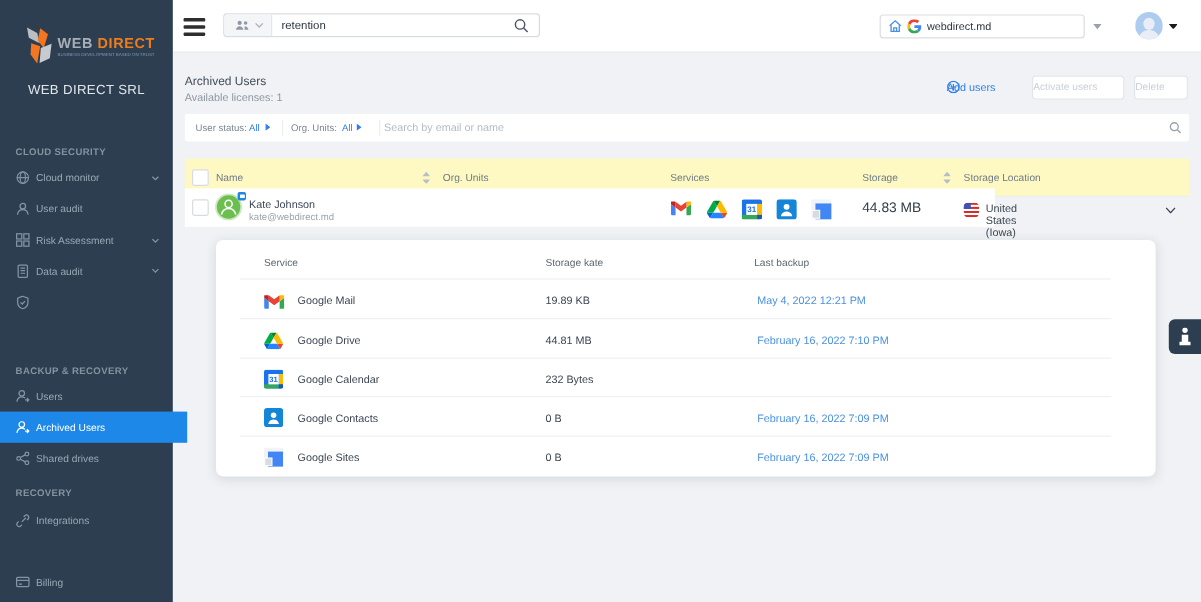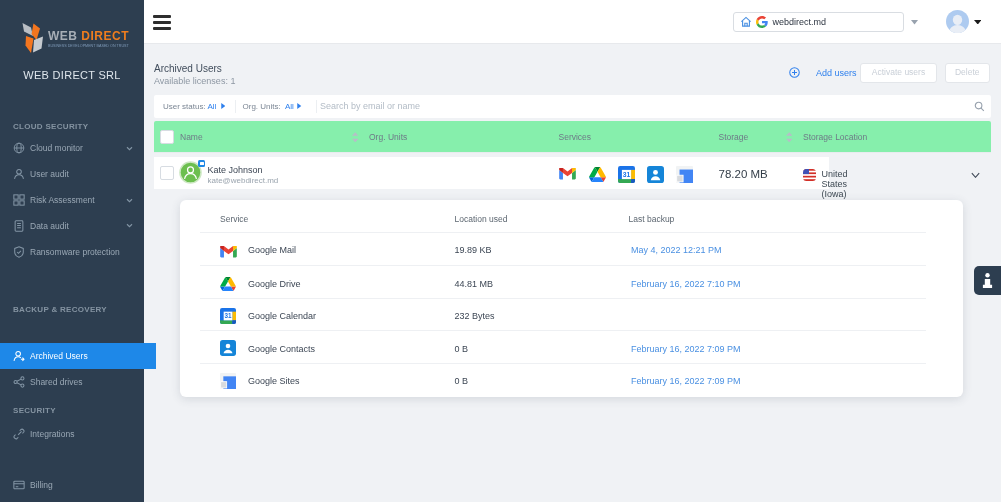--- a/index.html
+++ b/index.html
@@ -18,28 +18,28 @@
 .hbar{position:absolute;left:9px;width:18px;height:2.6px;background:#2e2e2e;border-radius:1px}
 #searchbox{position:absolute;left:41.5px;top:10.5px;width:264px;height:20.5px;border:1px solid #d9dde2;border-radius:3px;background:#fff}
 #searchseg{position:absolute;left:0;top:0;width:40px;height:18.5px;background:#f4f5f7;border-right:1px solid #d9dde2;border-radius:3px 0 0 3px}
 #searchtext{position:absolute;left:48px;top:4.5px;font-size:9.5px;color:#2c3440}
 #domainsel{position:absolute;left:589px;top:11.5px;width:171px;height:20.5px;border:1px solid #d9dde2;border-radius:3px;background:#fff}
 #avatarTB{position:absolute;left:801.5px;top:10px;width:23px;height:23px}
 
 #pgtitle{position:absolute;left:154px;top:62.5px;font-size:10px;color:#414d5c}
 #pgsub{position:absolute;left:154px;top:75.5px;font-size:9px;color:#8d97a3}
 #addusers{position:absolute;left:789px;top:67.5px;color:#2f80ed;font-size:9px}
-.gbtn{position:absolute;top:63px;height:19.5px;border:1px solid #e3e6ea;border-radius:3px;background:#fff;color:#c9cfd7;font-size:8.5px;text-align:center;line-height:17.5px;white-space:nowrap}
+.gbtn{position:absolute;top:63px;height:19.5px;border:1px solid #e3e6ea;border-radius:3px;background:#fff;color:#c9cfd7;font-size:8.5px;text-align:left;line-height:17.5px;white-space:nowrap}
 
 #filterbar{position:absolute;left:154px;top:94.5px;width:837px;height:23px;background:#fff;border-radius:2px}
 .fseg{position:absolute;top:0;height:23px;line-height:23px;font-size:8px;color:#7b8694;white-space:nowrap}
 .fblue{color:#2f80ed}
 .fdiv{position:absolute;top:5px;width:1px;height:13px;background:#eceff2}
 
-#thead{position:absolute;left:154px;top:121px;width:837px;height:31.5px;background:#86efac;border-bottom:1px solid #e9ecef;border-radius:2px 2px 0 0}
+#thead{position:absolute;left:154px;top:132px;width:837px;height:31.5px;background:#fef9c3;border-bottom:1px solid #e9ecef;border-radius:2px 2px 0 0}
 #trow{position:absolute;left:154px;top:156.5px;width:675px;height:32.5px;background:#fff}
 .hcell{position:absolute;top:10.5px;font-size:8.5px;color:#6e7a87;white-space:nowrap}
 .cbx{position:absolute;width:14px;height:14px;border:1px solid #d7dce2;border-radius:2px;background:#fff}
 
 #card{position:absolute;left:180px;top:200px;width:783px;height:197px;background:#fff;border-radius:6px;box-shadow:0 2px 10px rgba(62,74,92,.16)}
 .chead{position:absolute;top:14px;font-size:8.5px;color:#5c6670}
 .cline{position:absolute;left:20px;width:726px;height:1px;background:#eef0f3}
 .crow-label{position:absolute;left:68px;font-size:9px;color:#3c4654;white-space:nowrap}
 .crow-val{position:absolute;left:274.5px;font-size:9px;color:#3c4654;white-space:nowrap}
 .crow-date{position:absolute;left:451px;font-size:9px;color:#4a90e2;white-space:nowrap}
@@ -101,44 +101,51 @@
     <span class="tx">Data audit</span>
     <svg class="ch" width="7" height="5" viewBox="0 0 8 6" fill="none" stroke="#8395a5" stroke-width="1.3">
         <path d="M1 1.5l3 3 3-3"></path>
       </svg>
   </div>
   <div class="sb-item" style="top:238.5px">
     <svg class="ic" viewBox="0 0 14 14" fill="none" stroke="#8395a5" stroke-width="1.2">
         <path d="M7 1l5 1.8v4.4c0 3-2 5-5 6-3-1-5-3-5-6V2.8z"></path>
         <path d="M4.8 7l1.6 1.6 2.8-2.9"></path>
       </svg>
-    <span class="tx">Ransomware protection</span>
   </div>
 
   <div class="sb-head" style="top:304.5px">BACKUP &amp; RECOVERY</div>
 
+  <div class="sb-item" style="top:317px">
+    <svg class="ic" viewBox="0 0 14 14" fill="none" stroke="#8395a5" stroke-width="1.2">
+        <circle cx="6" cy="4.4" r="2.7"></circle>
+        <path d="M1.2 12.6c.6-3.2 2.5-4.7 4.8-4.7 1.2 0 2.3.4 3.2 1.2"></path>
+        <path d="M9.2 10.8h3.4M11 9l1.8 1.8L11 12.6"></path>
+      </svg>
+    <span class="tx">Users</span>
+  </div>
   <div class="sb-item sel" style="top:342.5px">
     <svg class="ic" viewBox="0 0 14 14" fill="none" stroke="#fff" stroke-width="1.2">
         <circle cx="6" cy="4.4" r="2.7"></circle>
         <path d="M1.2 12.6c.6-3.2 2.5-4.7 4.8-4.7 1.2 0 2.3.4 3.2 1.2"></path>
         <path d="M9.2 10.8h3.4M11 9l1.8 1.8L11 12.6"></path>
       </svg>
     <span class="tx">Archived Users</span>
   </div>
   <div class="sb-item" style="top:368.5px">
     <svg class="ic" viewBox="0 0 14 14" fill="none" stroke="#8395a5" stroke-width="1.2">
         <circle cx="11" cy="2.8" r="1.8"></circle>
         <circle cx="3" cy="7" r="1.8"></circle>
         <circle cx="11" cy="11.2" r="1.8"></circle>
         <path d="M4.6 6.2l4.8-2.6M4.6 7.8l4.8 2.6"></path>
       </svg>
     <span class="tx">Shared drives</span>
   </div>
 
-  <div class="sb-head" style="top:405.5px">SECURITY</div>
+  <div class="sb-head" style="top:405.5px">RECOVERY</div>
 
   <div class="sb-item" style="top:421px">
     <svg class="ic" viewBox="0 0 14 14" fill="none" stroke="#8395a5" stroke-width="1.2">
         <path d="M6 8l4-4M7.8 3.2l1.4-1.4a2.3 2.3 0 013.2 3.2l-1.4 1.4M6.2 10.8l-1.4 1.4a2.3 2.3 0 01-3.2-3.2l1.4-1.4"></path>
       </svg>
     <span class="tx">Integrations</span>
   </div>
   <div class="sb-item" style="top:471.5px">
     <svg class="ic" viewBox="0 0 14 14" fill="none" stroke="#8395a5" stroke-width="1.2">
         <rect x="1" y="2.5" width="12" height="9" rx="1"></rect>
@@ -146,20 +153,38 @@
       </svg>
     <span class="tx">Billing</span>
   </div>
 </div>
 
 <div id="topbar">
   <div class="hbar" style="top:15px"></div>
   <div class="hbar" style="top:21px"></div>
   <div class="hbar" style="top:27px"></div>
 
+  <div id="searchbox">
+    <div id="searchseg">
+      <svg class="abs" style="left:9px;top:4px" width="12" height="11" viewBox="0 0 13 12" fill="#8f99a5">
+          <circle cx="4" cy="3.4" r="1.9"></circle>
+          <path d="M.6 9.6c.4-2.2 1.8-3.3 3.4-3.3s3 1.1 3.4 3.3z"></path>
+          <circle cx="9.4" cy="3.4" r="1.6"></circle>
+          <path d="M8.6 6.5c1.7.1 3 1.2 3.4 3.1H8.4"></path>
+        </svg>
+      <svg class="abs" style="left:25px;top:6.5px" width="8" height="6" viewBox="0 0 8 6" fill="none" stroke="#aab2bc" stroke-width="1.1">
+          <path d="M1 1.5l3 3 3-3"></path>
+        </svg>
+    </div>
+    <div id="searchtext">retention</div>
+    <svg class="abs" style="left:241px;top:3.5px" width="13" height="13" viewBox="0 0 14 14" fill="none" stroke="#4b5663" stroke-width="1.3">
+        <circle cx="5.8" cy="5.8" r="4.2"></circle>
+        <path d="M9 9l3.6 3.6"></path>
+      </svg>
+  </div>
 
   <div id="domainsel">
     <svg class="abs" style="left:6px;top:3.5px" width="12" height="12" viewBox="0 0 13 13" fill="none" stroke="#4a90e2" stroke-width="1.2">
         <path d="M1.5 6L6.5 1.5 11.5 6"></path>
         <path d="M2.8 5.4V11h7.4V5.4"></path>
         <path d="M5.2 11V7.8h2.6V11"></path>
       </svg>
     <svg class="abs" style="left:22px;top:3.5px" width="12" height="12" viewBox="0 0 48 48">
       <path fill="#EA4335" d="M24 9.5c3.54 0 6.71 1.22 9.21 3.6l6.85-6.85C35.9 2.38 30.47 0 24 0 14.62 0 6.51 5.38 2.56 13.22l7.98 6.19C12.43 13.72 17.74 9.5 24 9.5z"></path>
       <path fill="#4285F4" d="M46.98 24.55c0-1.57-.15-3.09-.38-4.55H24v9.02h12.94c-.58 2.96-2.26 5.48-4.78 7.18l7.73 6c4.51-4.18 7.09-10.36 7.09-17.65z"></path>
@@ -190,21 +215,21 @@
 </div>
 
 <div id="pgtitle">Archived Users</div>
 <div id="pgsub">Available licenses: 1</div>
 
 <div id="addusers">
   <svg class="abs" style="left:0;top:-0.5px" width="11" height="11" viewBox="0 0 13 13" fill="none" stroke="#2f80ed" stroke-width="1.2">
       <circle cx="6.5" cy="6.5" r="5.6"></circle>
       <path d="M6.5 3.6v5.8M3.6 6.5h5.8"></path>
     </svg>
-  <span style="margin-left:27px">Add users</span>
+  <span style="margin-left:0">Add users</span>
 </div>
 <div class="gbtn" style="left:860px;width:77px">Activate users</div>
 <div class="gbtn" style="left:945px;width:44.5px">Delete</div>
 
 <div id="filterbar">
   <div class="fseg" style="left:9px">User status:</div>
   <div class="fseg fblue" style="left:53.5px">All</div>
   <svg class="abs" style="left:66.5px;top:8.5px" width="4.5" height="6" viewBox="0 0 4 6">
       <path d="M0 0l4 3-4 3z" fill="#2f80ed"></path>
     </svg>
@@ -290,21 +315,21 @@
     <circle cx="24" cy="18" r="6.9" fill="#fff"></circle>
     <path d="M10.5 40c1.5-7.4 7.3-11 13.5-11s12 3.6 13.5 11z" fill="#fff"></path>
   </svg>
 
   <svg class="abs" style="left:522px;top:9px" width="17" height="17" viewBox="0 0 48 48">
     <rect width="48" height="48" rx="3" fill="#f1f3f4"></rect>
     <rect x="10" y="10" width="38" height="38" fill="#4285f4"></rect>
     <rect x="2" y="26" width="18" height="19" fill="#d8dbdf" stroke="#fff" stroke-width="2.5"></rect>
   </svg>
 
-  <div class="abs" style="left:564.5px;top:11.5px;font-size:11.5px;color:#333d48">78.20 MB</div>
+  <div class="abs" style="left:564.5px;top:11.5px;font-size:11.5px;color:#333d48">44.83 MB</div>
 
   <svg class="abs" style="left:649px;top:12px" width="13" height="12" viewBox="0 0 13 12">
     <defs>
         <clipPath id="flg">
           <rect width="13" height="12" rx="3.5"></rect>
         </clipPath>
       </defs>
     <g clip-path="url(#flg)">
       <rect width="13" height="12" fill="#fff"></rect>
       <g fill="#d22f27">
@@ -317,21 +342,21 @@
     </g>
   </svg>
   <div class="abs" style="left:667.5px;top:12px;font-size:9px;color:#3d4852">United States (Iowa)</div>
   <svg class="abs" style="left:816.5px;top:15px" width="9" height="6.5" viewBox="0 0 11 7" fill="none" stroke="#3c4654" stroke-width="1.3">
       <path d="M1 1l4.5 5L10 1"></path>
     </svg>
 </div>
 
 <div id="card">
   <div class="chead" style="left:40px">Service</div>
-  <div class="chead" style="left:274.5px">Location used</div>
+  <div class="chead" style="left:274.5px">Storage kate</div>
   <div class="chead" style="left:448.5px">Last backup</div>
   <div class="cline" style="top:32px"></div>
   <div class="cline" style="top:65px"></div>
   <div class="cline" style="top:97.5px"></div>
   <div class="cline" style="top:130px"></div>
   <div class="cline" style="top:162.5px"></div>
 
   <svg class="crow-ic" style="top:46px" width="17" height="13" viewBox="0 0 512 400">
     <path fill="#4285f4" d="M34.9 350h81.5V152.2L0 64.9v250.2c0 19.3 15.6 34.9 34.9 34.9z"></path>
     <path fill="#34a853" d="M395.6 350h81.5c19.3 0 34.9-15.6 34.9-34.9V64.9l-116.4 87.3z"></path>

